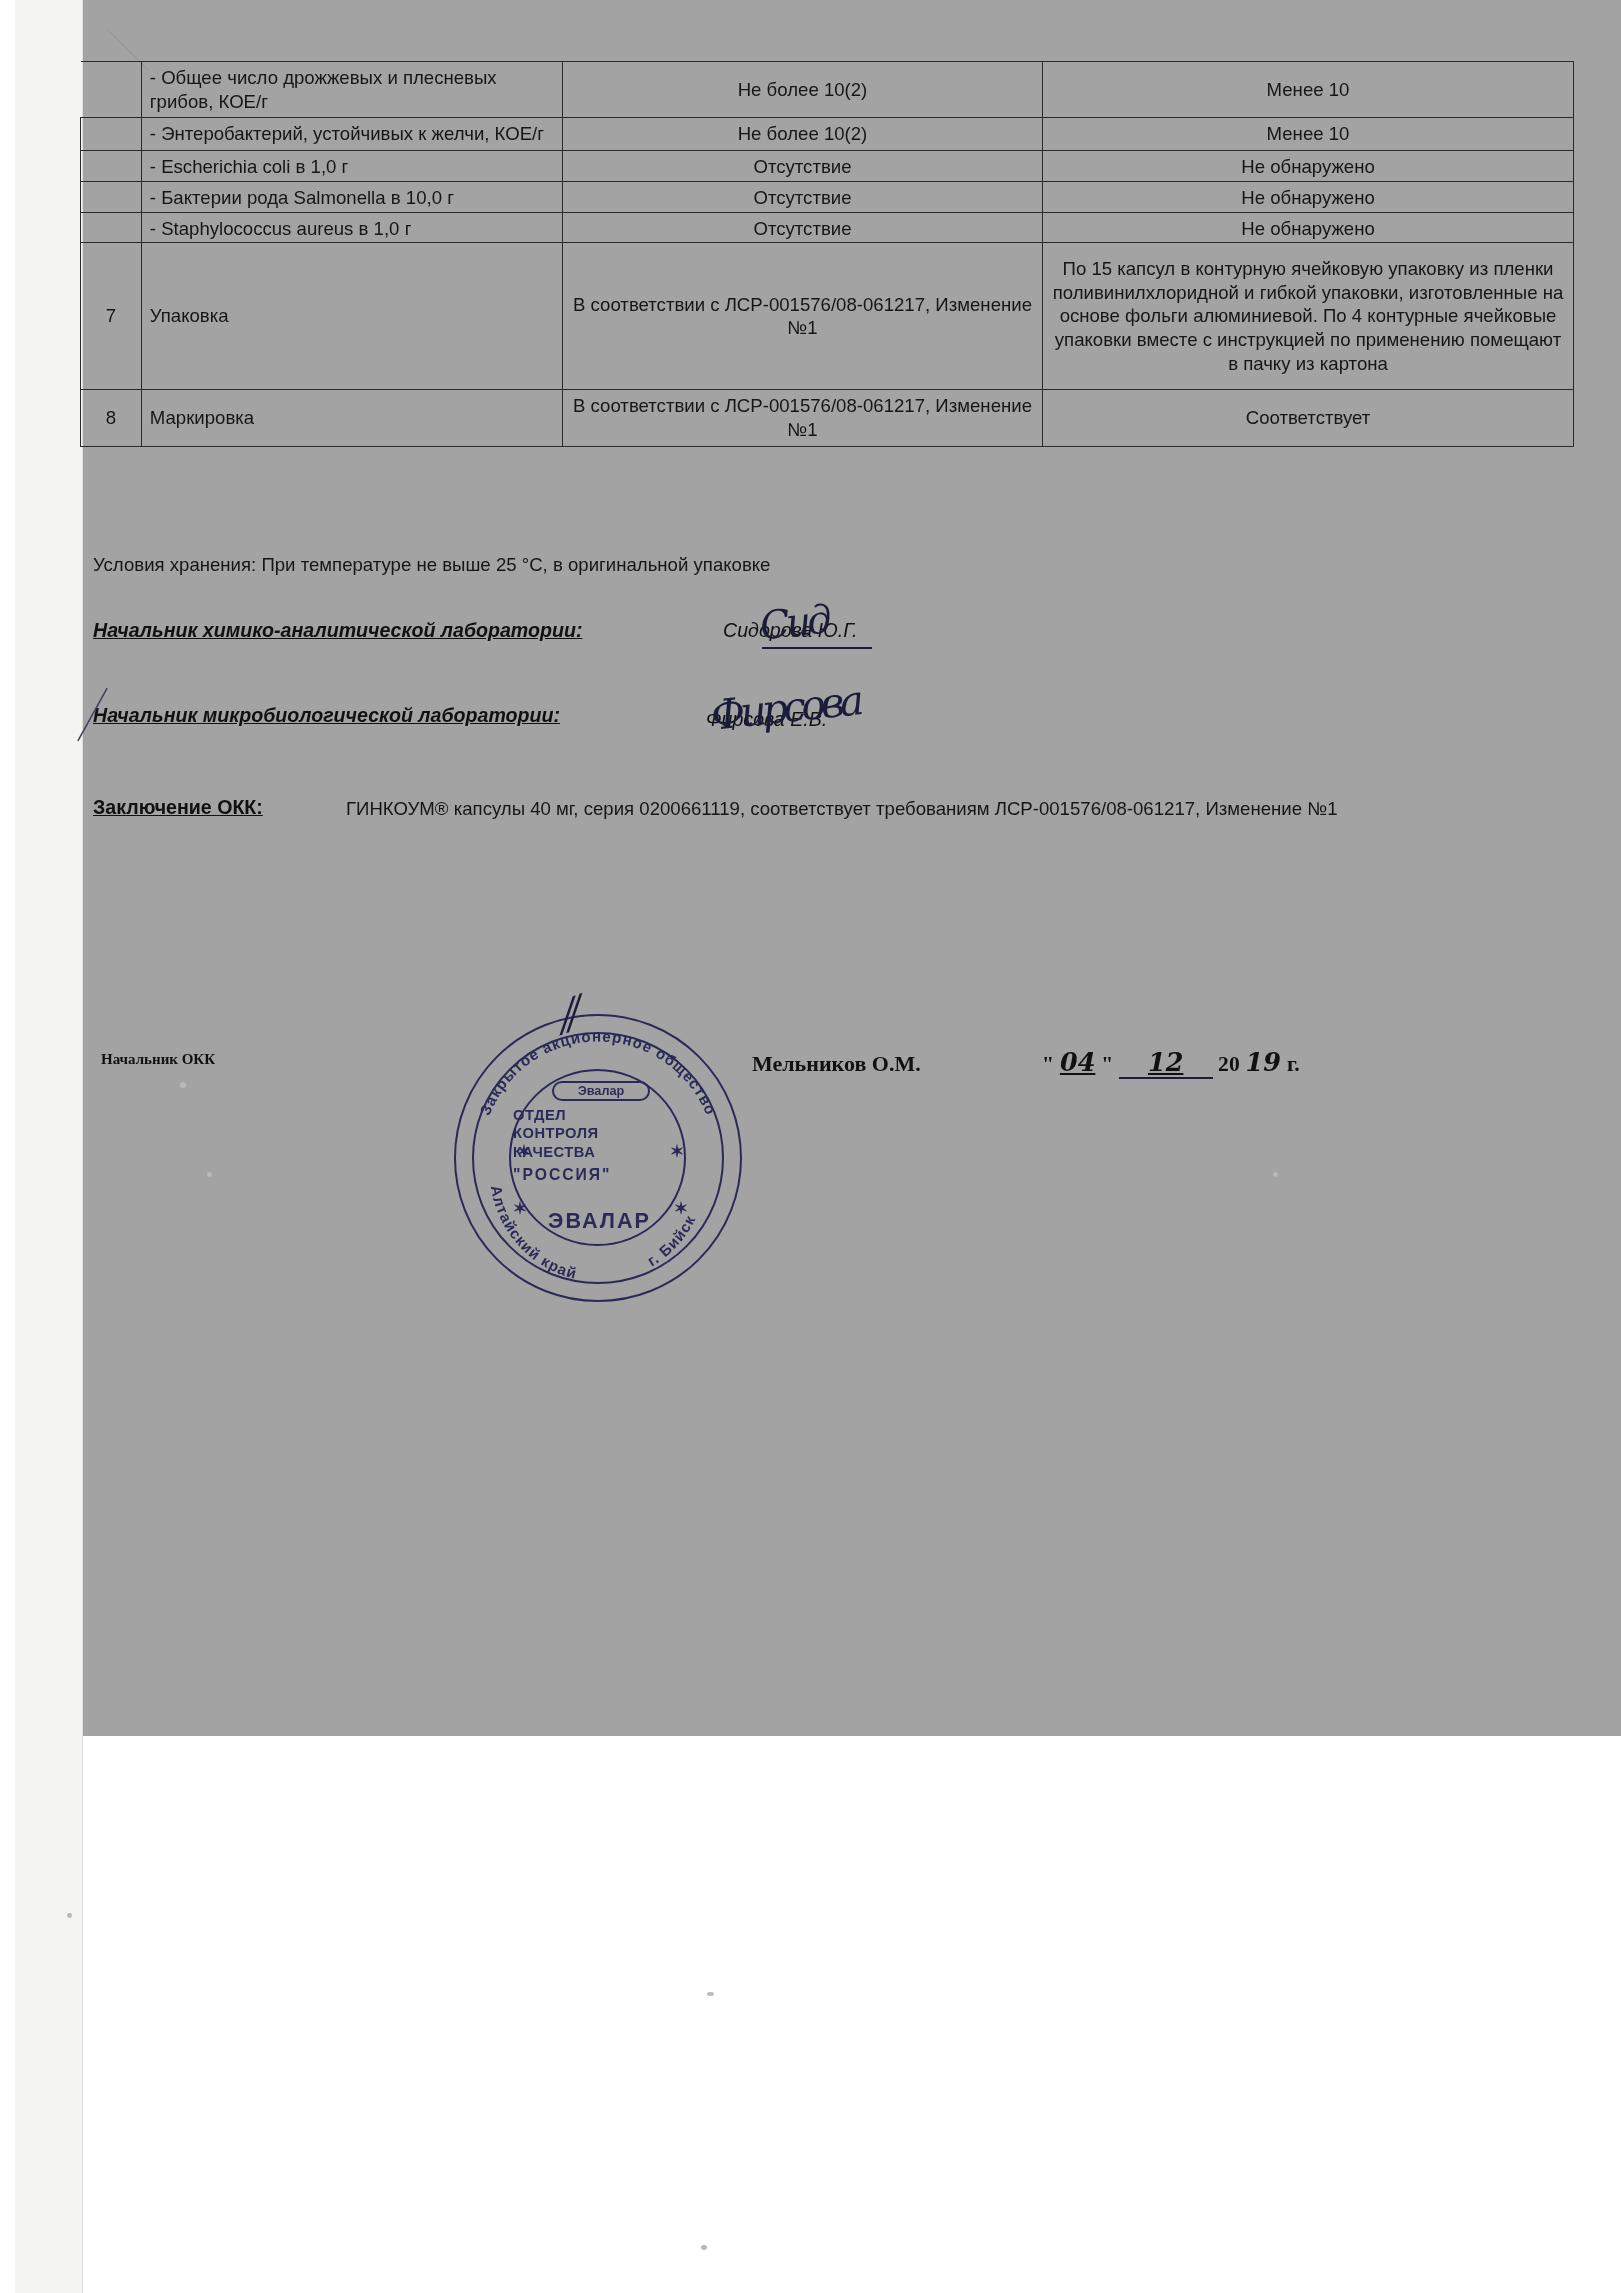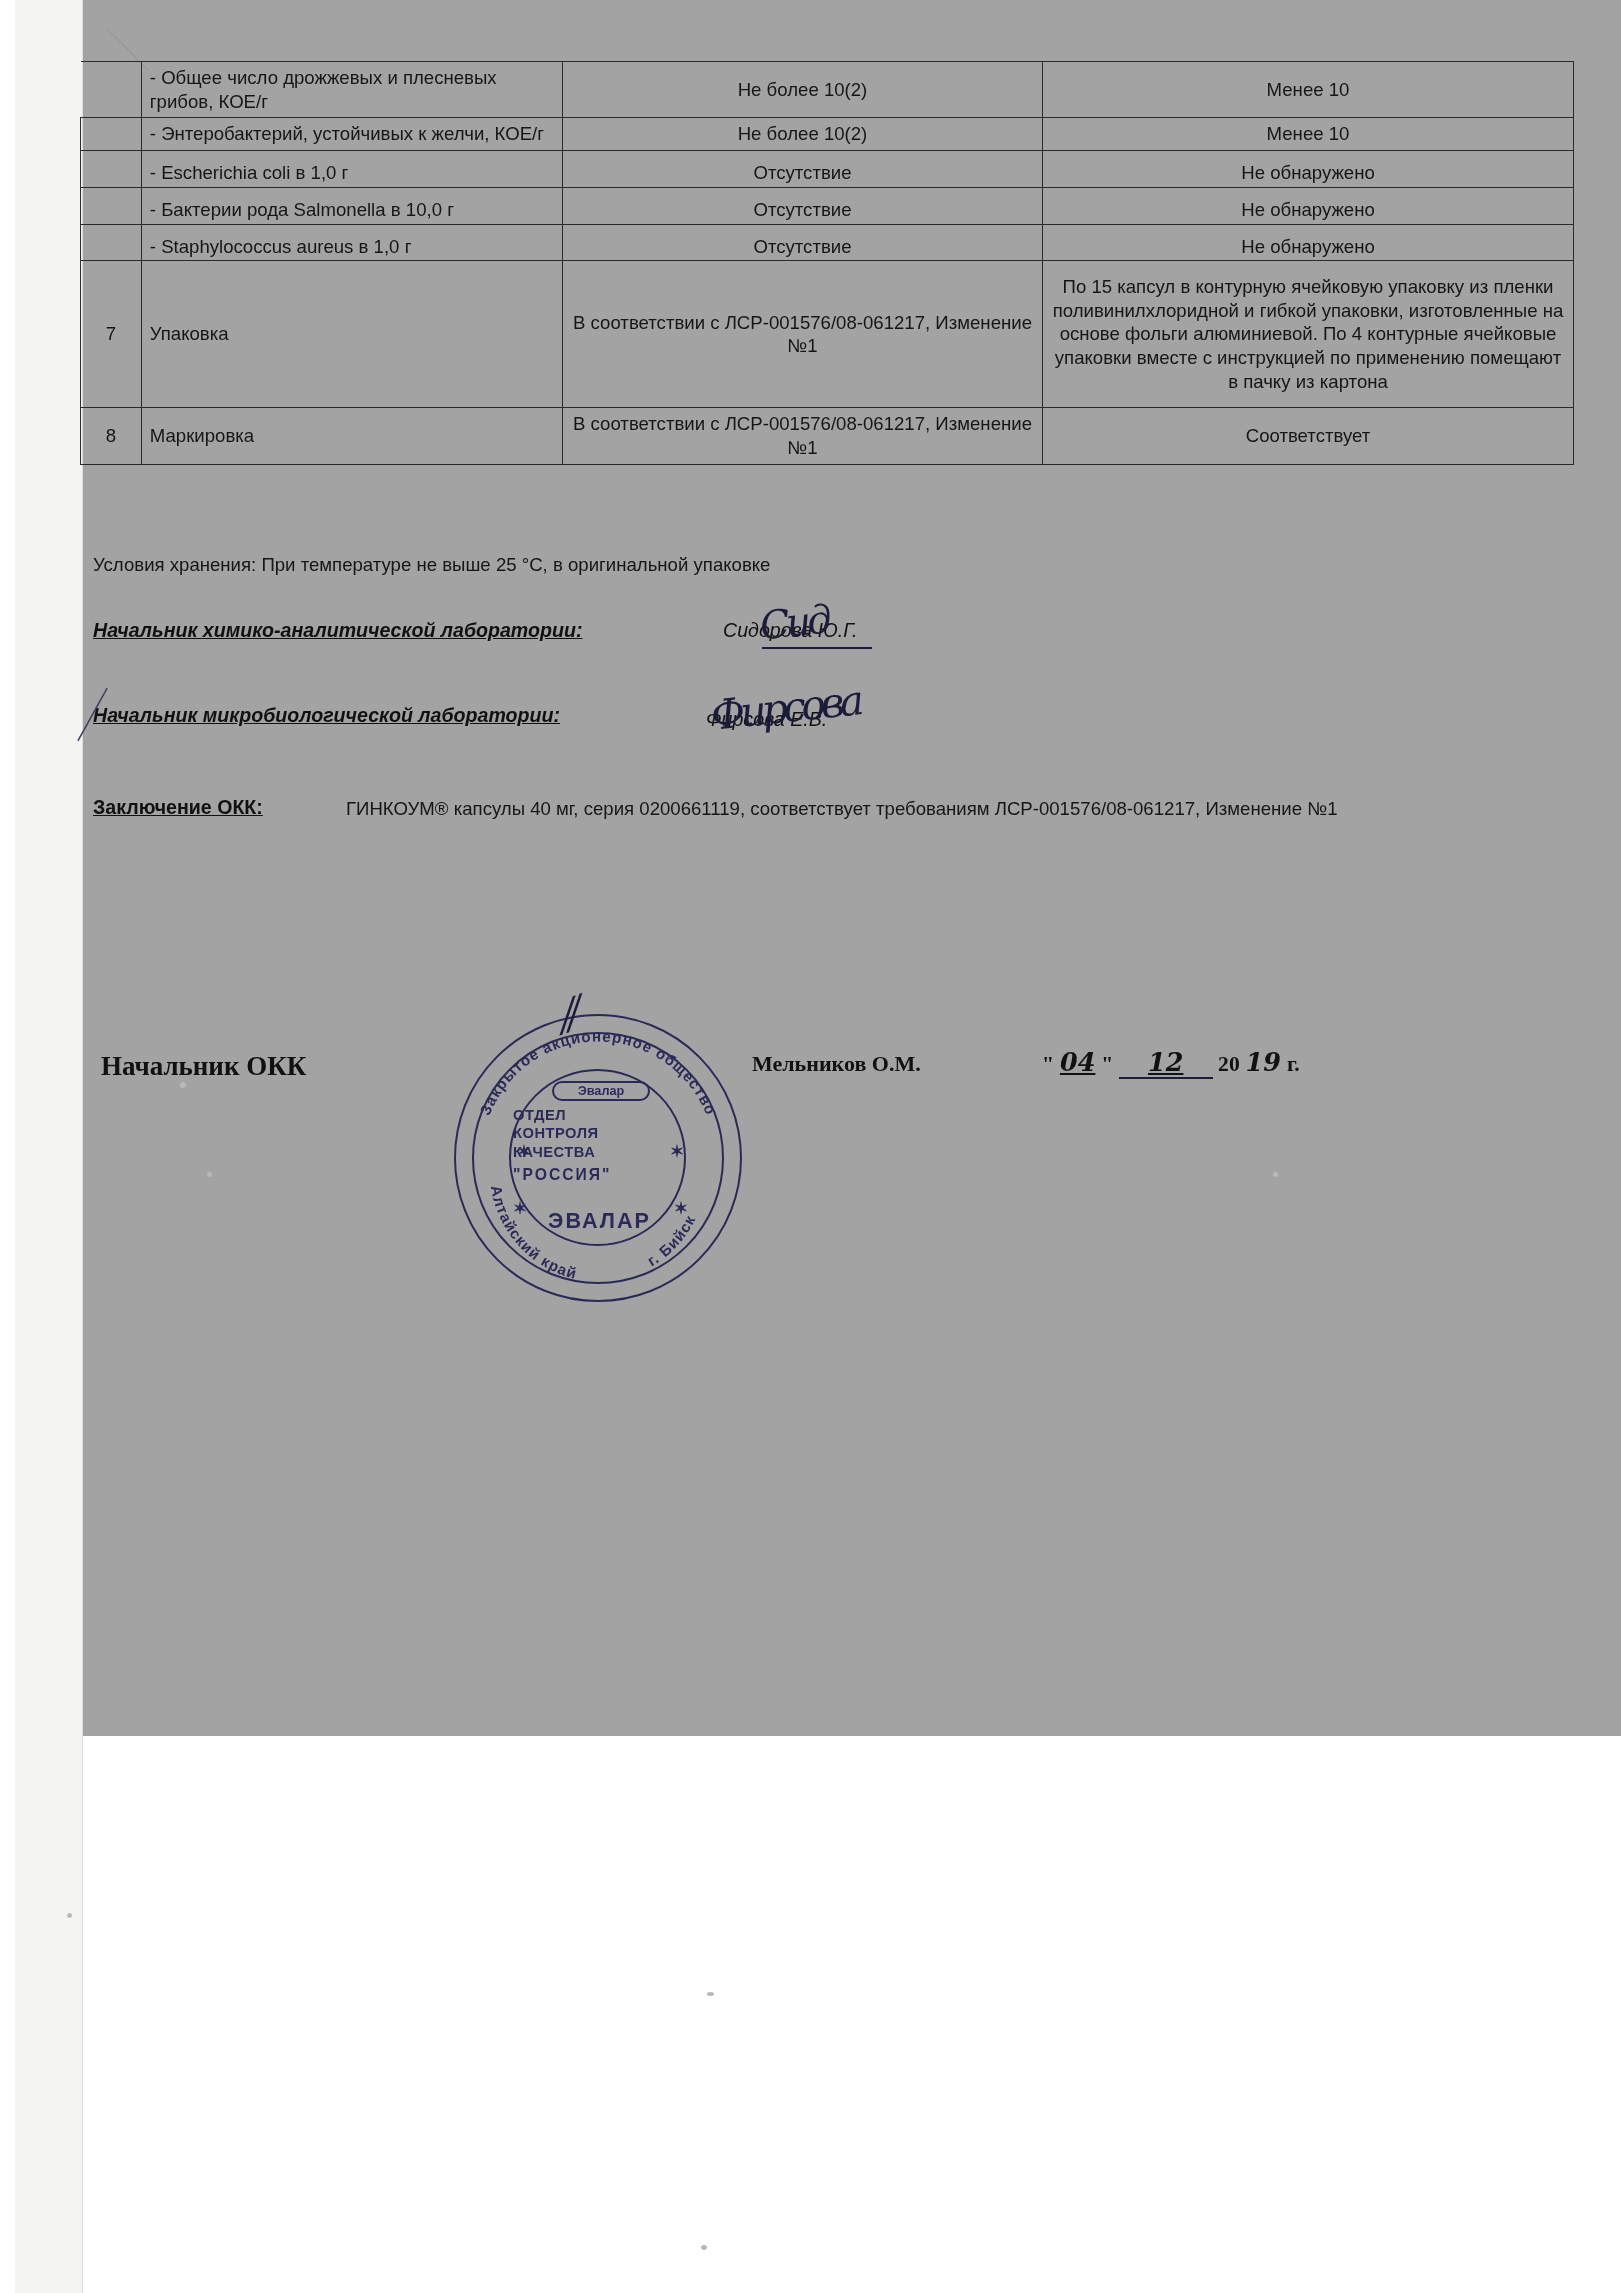--- a/index.html
+++ b/index.html
@@ -41,21 +41,21 @@
     color: #161616;
   }
   .col-num { width: 61px; text-align: center; }
   .col-name { width: 421px; text-align: left; }
   .col-spec { width: 480px; text-align: center; }
   .col-res  { width: 531px; text-align: center; }
 
   .cell-left { text-align: left; }
   .cell-center { text-align: center; }
   .pad-name { padding-left: 13.7px; }
-  .tight td { padding-top: 10px; padding-bottom: 2px; }
+  .tight td { padding-top: 4px; padding-bottom: 2px; }
 
   .no-left-border { border-left: none !important; }
   .cell-tall { height: 147px; }
 
   
   .storage {
     position: absolute;
     left: 78px;
     top: 554px;
     font-size: 18.6px;
@@ -122,21 +122,21 @@
     width: 1206px;
     font-size: 18.6px;
     line-height: 1.45;
     color: #161616;
   }
 
   .chief-label {
     position: absolute;
     left: 86px;
     top: 1051px;
-    font-size: 27px;
+    font-size: 15px;
     font-weight: bold;
     font-family: "Liberation Serif", serif;
   }
   .chief-name {
     position: absolute;
     left: 737px;
     top: 1051px;
     font-size: 22px;
     font-weight: bold;
     font-family: "Liberation Serif", serif;

